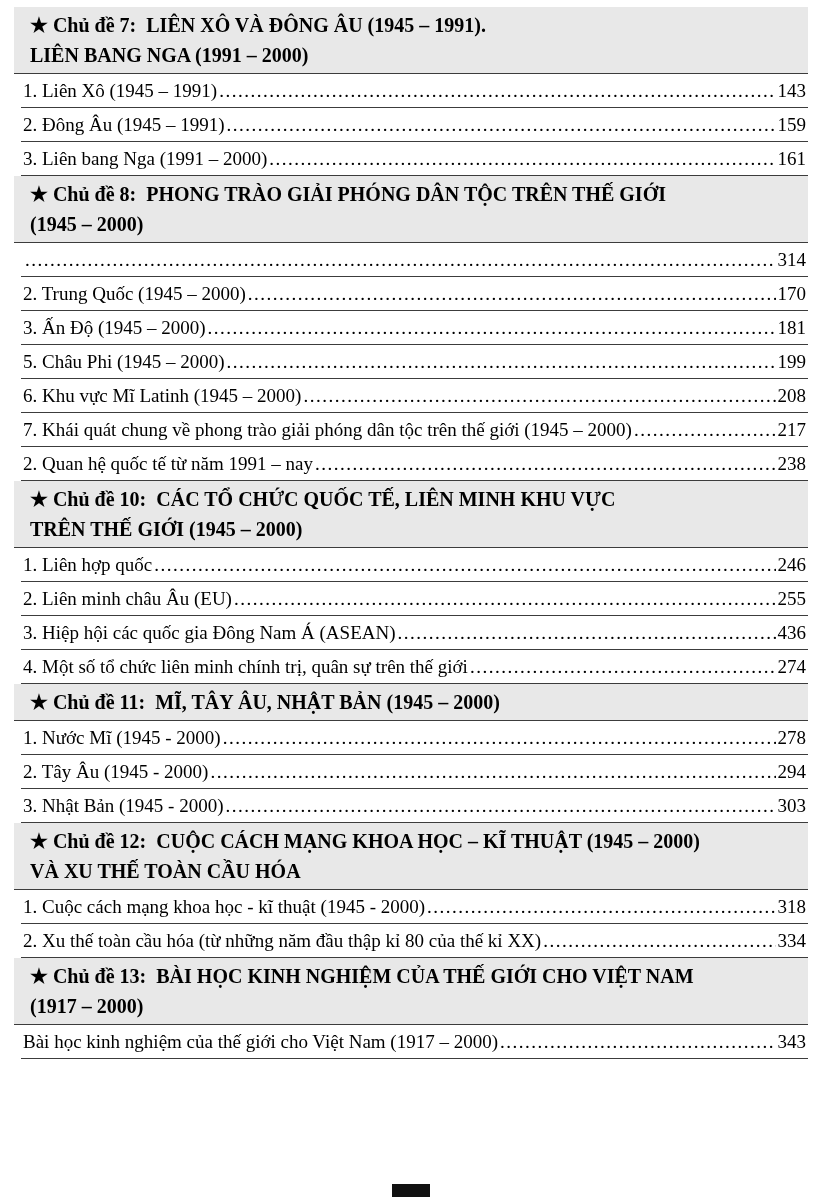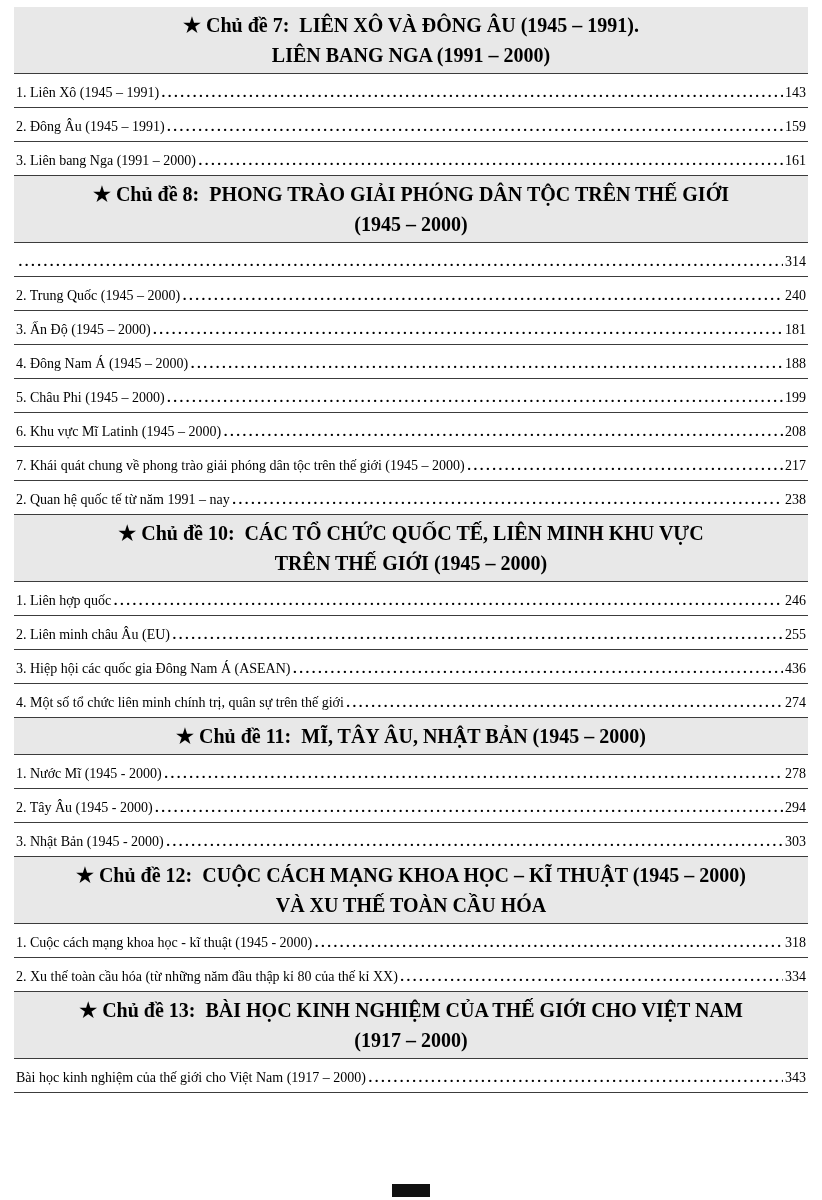--- a/index.html
+++ b/index.html
@@ -20,37 +20,38 @@
   }
   .toc {
     width: 100%;
   }
   .row {
     border-bottom: 1px solid #3c3c3c;
     box-sizing: border-box;
   }
   .section-header {
     background: #e8e8e8;
-    text-align: center;
+    text-align: left;
     font-weight: 700;
-    padding: 3px 6px;
+    padding: 3px 16px;
   }
   .header-line {
     font-size: 20px;
     line-height: 30px;
     white-space: pre-wrap;
   }
   .entry {
     display: flex;
     align-items: baseline;
-    font-size: 14px;
+    font-size: 19px;
     line-height: 33px;
     height: 34px;
     padding: 0 2px;
     overflow: hidden;
+    margin-left: 7px;
   }
   .entry-label {
     flex: 0 0 auto;
     white-space: nowrap;
   }
   .dots {
     flex: 1 1 auto;
     overflow: hidden;
     white-space: nowrap;
     margin: 0 2px;
@@ -105,31 +106,26 @@
       <div class="header-line">★ Chủ đề 8:  PHONG TRÀO GIẢI PHÓNG DÂN TỘC TRÊN THẾ GIỚI</div>
       <div class="header-line">(1945 – 2000)</div>
     </div>
     <div class="row entry">
       <span class="dots"></span>
       <span class="entry-page">314</span>
     </div>
     <div class="row entry">
       <span class="entry-label">2. Trung Quốc (1945 – 2000)</span>
       <span class="dots"></span>
-      <span class="entry-page">240</span>
+      <span class="entry-page">170</span>
     </div>
     <div class="row entry">
       <span class="entry-label">3. Ấn Độ (1945 – 2000)</span>
       <span class="dots"></span>
       <span class="entry-page">181</span>
-    </div>
-    <div class="row entry">
-      <span class="entry-label">4. Đông Nam Á (1945 – 2000)</span>
-      <span class="dots"></span>
-      <span class="entry-page">188</span>
     </div>
     <div class="row entry">
       <span class="entry-label">5. Châu Phi (1945 – 2000)</span>
       <span class="dots"></span>
       <span class="entry-page">199</span>
     </div>
     <div class="row entry">
       <span class="entry-label">6. Khu vực Mĩ Latinh (1945 – 2000)</span>
       <span class="dots"></span>
       <span class="entry-page">208</span>

